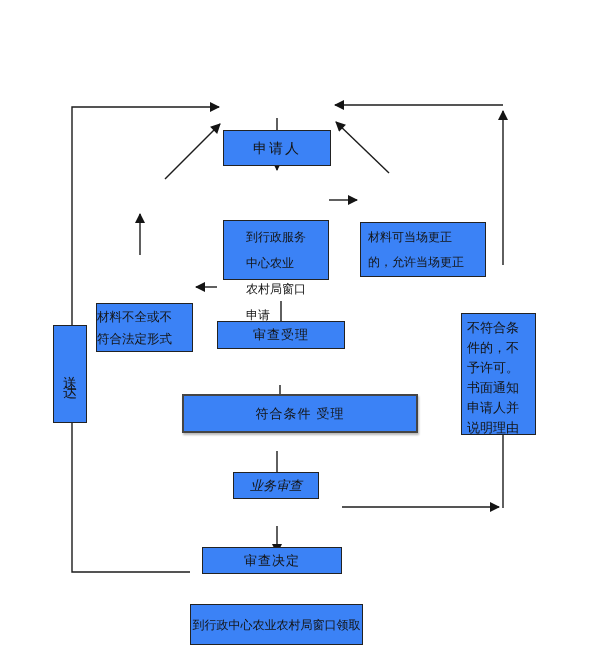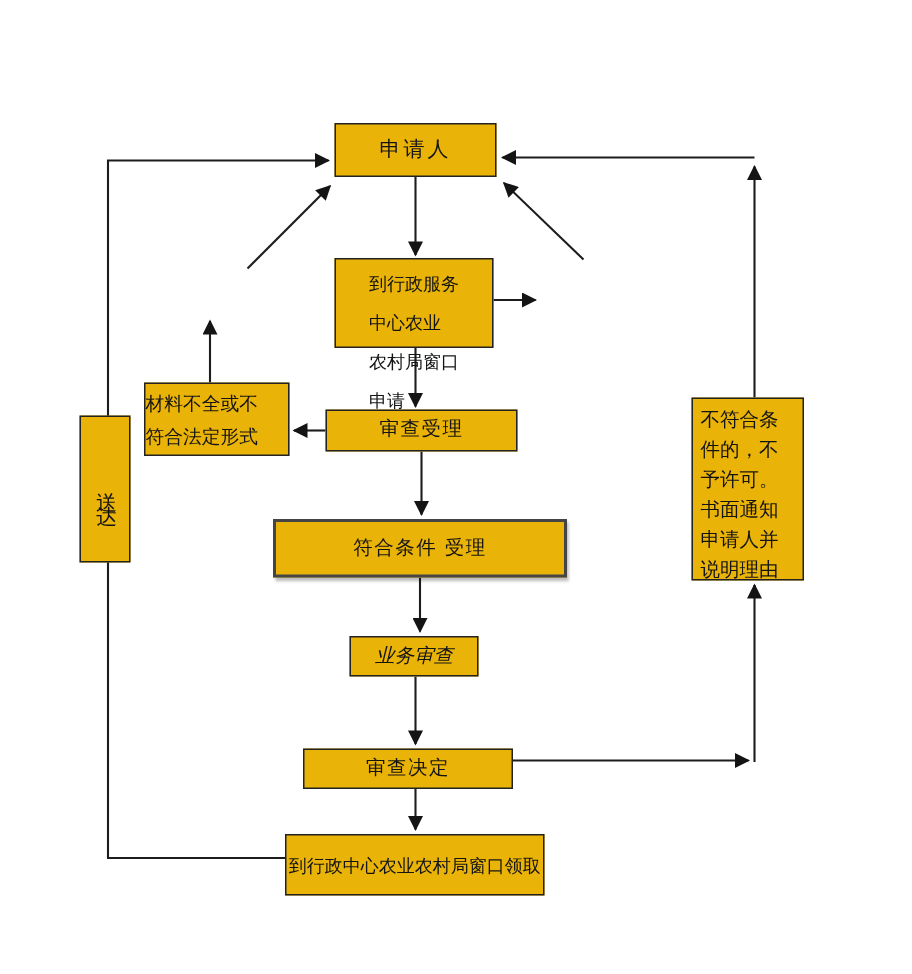--- a/index.html
+++ b/index.html
@@ -8,40 +8,41 @@
     width:608px;height:649px;
     background:#ffffff;
     font-family:"DejaVu Sans","Liberation Sans",sans-serif;
     color:#111;
     overflow:hidden;
   }
   #connectors{position:absolute;left:0;top:0;pointer-events:none;}
   .node{
     position:absolute;
     box-sizing:border-box;
-    background:#eab308;
+    background:#3b82f6;
     border:1.4px solid #222;
     font-size:13px;
     line-height:1.5;
     color:#141414;
+    margin-top:48px;
   }
   .center{
     display:flex;align-items:center;justify-content:center;
     text-align:center;
   }
   .multiline{white-space:pre-line;}
   .node-applicant{left:223px;top:82px;width:108px;height:36px;font-size:14px;letter-spacing:2px;}
   .node-window-apply{left:223px;top:172px;width:106px;height:60px;font-size:12px;line-height:26px;padding:3px 22px;}
   .node-correction-notice{left:96px;top:180px;width:98px;height:31px;}
   .node-onsite-correction{left:360px;top:174px;width:126px;height:55px;font-size:12px;line-height:25px;padding:2px 7px;}
   .node-incomplete{left:96px;top:255px;width:97px;height:49px;font-size:12.5px;line-height:22px;padding-top:2px;text-align:left;}
   .node-delivery{left:53px;top:277px;width:34px;height:98px;font-size:14px;}
   .node-delivery span{writing-mode:vertical-rl;text-orientation:upright;letter-spacing:9px;}
   .node-review-accept{left:217px;top:273px;width:128px;height:28px;letter-spacing:1px;}
-  .node-qualified{left:182px;top:346px;width:196px;height:39px;border:2px solid #454545;box-shadow:1px 2px 2px rgba(0,0,0,0.28);letter-spacing:1px;}
+  .node-qualified{left:182px;top:346px;width:236px;height:39px;border:2px solid #454545;box-shadow:1px 2px 2px rgba(0,0,0,0.28);letter-spacing:1px;}
   .node-business-review{left:233px;top:424px;width:86px;height:27px;font-style:italic;}
   .node-review-decision{left:202px;top:499px;width:140px;height:27px;letter-spacing:1px;}
   .node-pickup{left:190px;top:556px;width:173px;height:41px;font-size:12px;}
   .node-rejection{left:461px;top:265px;width:75px;height:122px;font-size:13px;line-height:20px;padding:5px 5px;font-family:Liberation Mono, monospace;}
 </style>
 </head>
 <body>
 
 <div id="canvas">
 
@@ -84,20 +85,22 @@
 
     <polyline points="190,572 72,572 72,107 219,107" fill="none" stroke="#1c1c1c" stroke-width="1.4" marker-end="url(#arrow)"></polyline>
   </svg>
 
   <div class="node node-applicant center">申请人</div>
 
   <div class="node node-window-apply multiline">到行政服务中心农业
 农村局窗口申请</div>
 
 
+  <div class="node node-onsite-correction multiline">材料可当场更正
+的，允许当场更正</div>
 
   <div class="node node-incomplete multiline">材料不全或不
 符合法定形式</div>
 
   <div class="node node-delivery center">
     <span>送达</span>
   </div>
 
   <div class="node node-review-accept center">审查受理</div>
 

